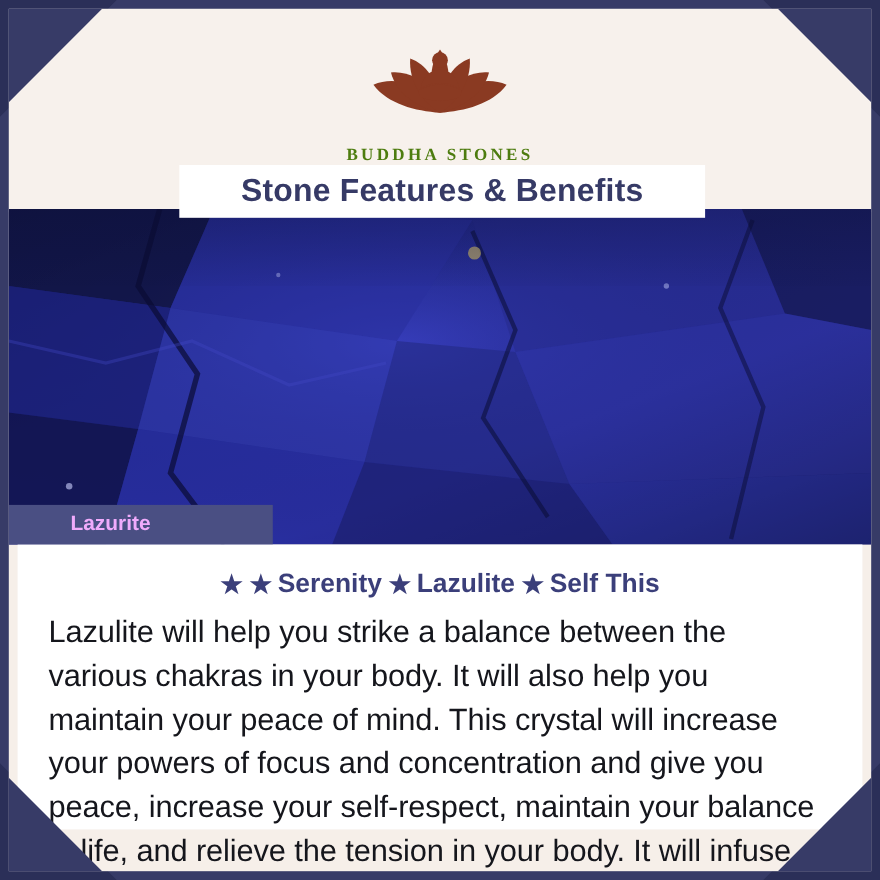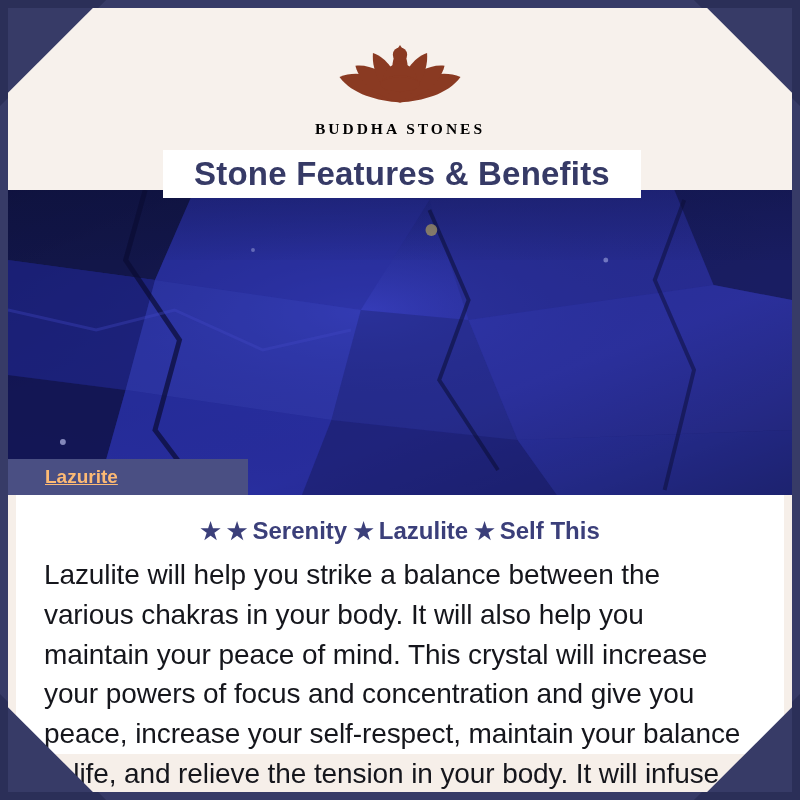--- a/index.html
+++ b/index.html
@@ -74,43 +74,43 @@
   .logo-wrap {
     padding-top: 18px;
   }
   .logo-mark {
     width: 160px;
     height: 86px;
     margin: 0 auto;
     display: block;
   }
   .brand-name {
-    margin-top: 8px;
+    margin-top: 20px;
     font-size: 15.5px;
     letter-spacing: 3px;
-    color: #000000;
+    color: #4d7c0f;
     font-weight: bold;
     font-family: "Liberation Serif", serif;
   }
 
   
   .title-band {
     position: absolute;
     top: 142px;
     left: 155px;
     width: 478px;
     height: 48px;
     background: #ffffff;
     display: flex;
     align-items: center;
     justify-content: center;
     z-index: 5;
   }
   .title-band .title-text {
-    font-size: 33px;
+    font-size: 29px;
     font-weight: bold;
     color: #363a66;
     letter-spacing: 0.2px;
   }
 
   
   .photo {
     position: absolute;
     top: 182px;
     left: 0;
@@ -127,25 +127,24 @@
     left: 0;
     bottom: 0;
     width: 240px;
     height: 36px;
     background: #4a4f83;
     display: flex;
     align-items: center;
     z-index: 6;
   }
   .name-tag .name-text {
-    color: #fdba74;
+    color: #f0abfc;
     font-size: 19px;
     font-weight: bold;
-    padding-left: 37px;
-    text-decoration: underline;
+    padding-left: 56px;
   }
 
   
   .content {
     position: absolute;
     top: 487px;
     left: 8px;
     right: 8px;
     bottom: 38px;
     background: #ffffff;

